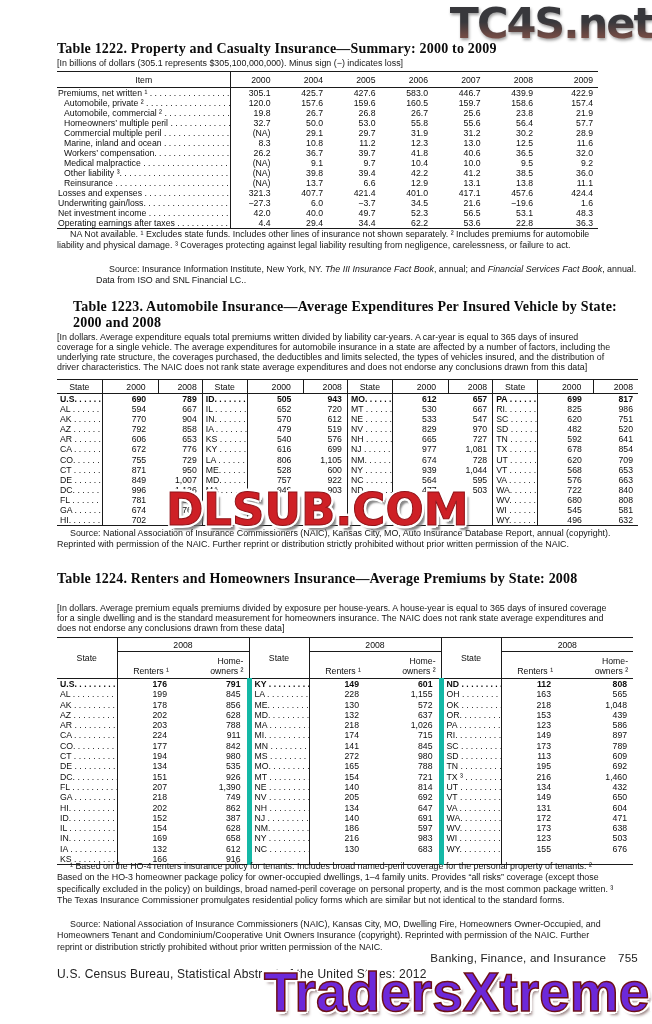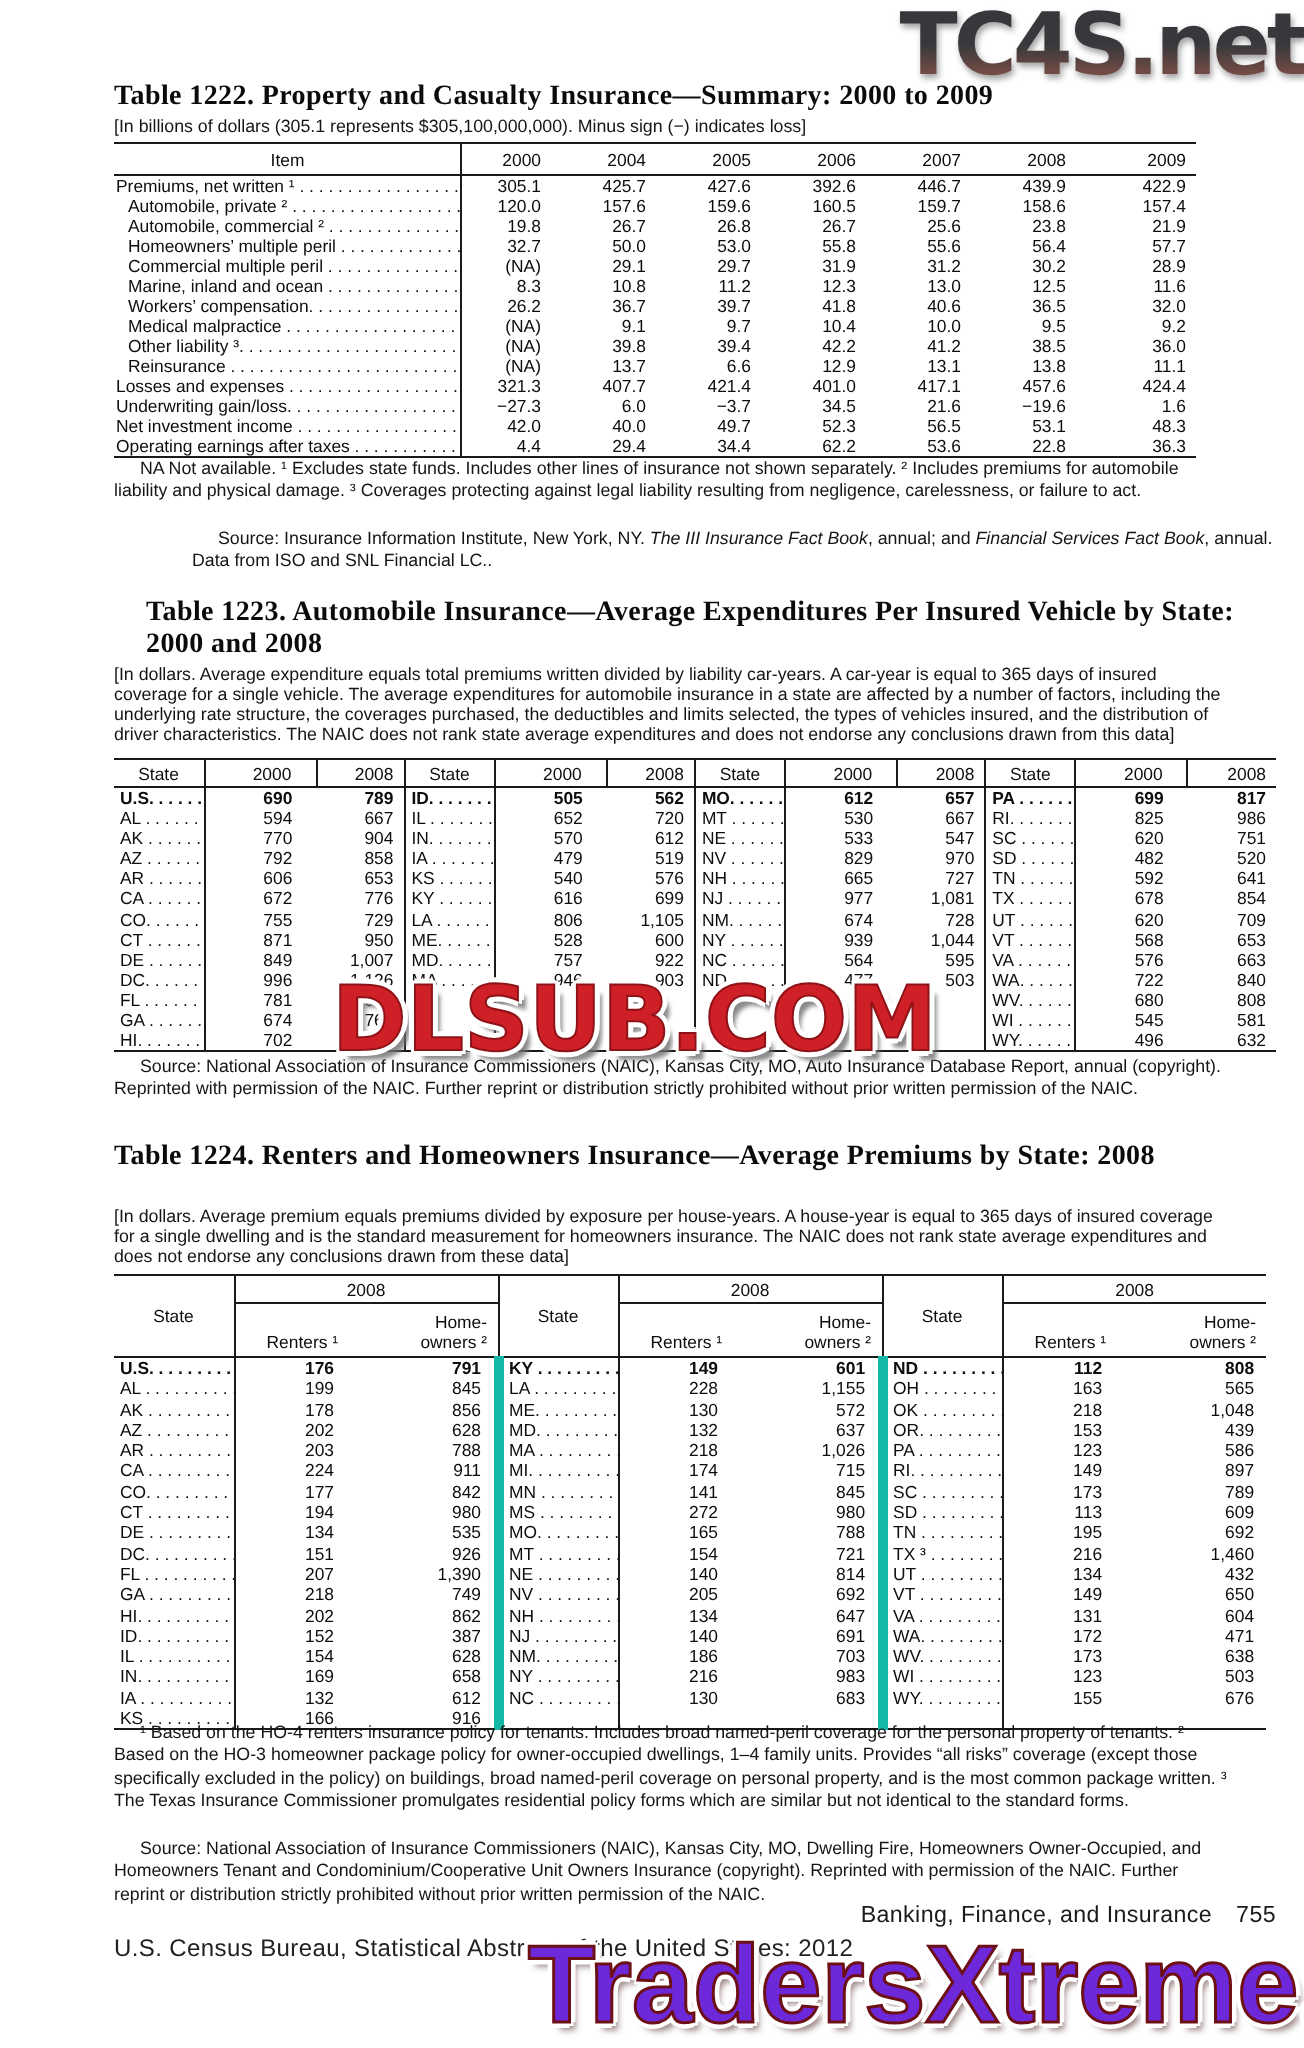--- a/index.html
+++ b/index.html
@@ -119,21 +119,21 @@
         <th class="num">2008</th>
         <th class="num lastcol">2009</th>
       </tr>
     </thead>
     <tbody>
         <tr>
           <td class="stub">Premiums, net written ¹ . . . . . . . . . . . . . . . . . . . .</td>
           <td class="num">305.1</td>
           <td class="num">425.7</td>
           <td class="num">427.6</td>
-          <td class="num">392.6</td>
+          <td class="num">583.0</td>
           <td class="num">446.7</td>
           <td class="num">439.9</td>
           <td class="num lastcol">422.9</td>
         </tr>
         <tr>
           <td class="stub ind">Automobile, private ² . . . . . . . . . . . . . . . . . . . .</td>
           <td class="num">120.0</td>
           <td class="num">157.6</td>
           <td class="num">159.6</td>
           <td class="num">160.5</td>
@@ -301,21 +301,21 @@
         <th class="y08 noR">2008</th>
       </tr>
     </thead>
     <tbody>
         <tr class="bold">
           <td class="state">U.S. . . . . . . . .</td>
           <td class="num y00">690</td>
           <td class="num y08 gb">789</td>
           <td class="state">ID. . . . . . . . .</td>
           <td class="num y00">505</td>
-          <td class="num y08 gb">562</td>
+          <td class="num y08 gb">943</td>
           <td class="state">MO. . . . . . . .</td>
           <td class="num y00">612</td>
           <td class="num y08 gb">657</td>
           <td class="state">PA . . . . . . . .</td>
           <td class="num y00">699</td>
           <td class="num y08">817</td>
         </tr>
         <tr>
           <td class="state">AL . . . . . . . . .</td>
           <td class="num y00">594</td>
@@ -679,21 +679,21 @@
           <td class="state">WA. . . . . . . . . . .</td>
           <td class="num rent">172</td>
           <td class="num home">471</td>
         </tr>
         <tr>
           <td class="state">IL . . . . . . . . . . . .</td>
           <td class="num rent">154</td>
           <td class="num home gb">628</td>
           <td class="state">NM. . . . . . . . . . .</td>
           <td class="num rent">186</td>
-          <td class="num home gb">703</td>
+          <td class="num home gb">597</td>
           <td class="state">WV. . . . . . . . . . .</td>
           <td class="num rent">173</td>
           <td class="num home">638</td>
         </tr>
         <tr>
           <td class="state">IN. . . . . . . . . . . .</td>
           <td class="num rent">169</td>
           <td class="num home gb">658</td>
           <td class="state">NY . . . . . . . . . . .</td>
           <td class="num rent">216</td>

